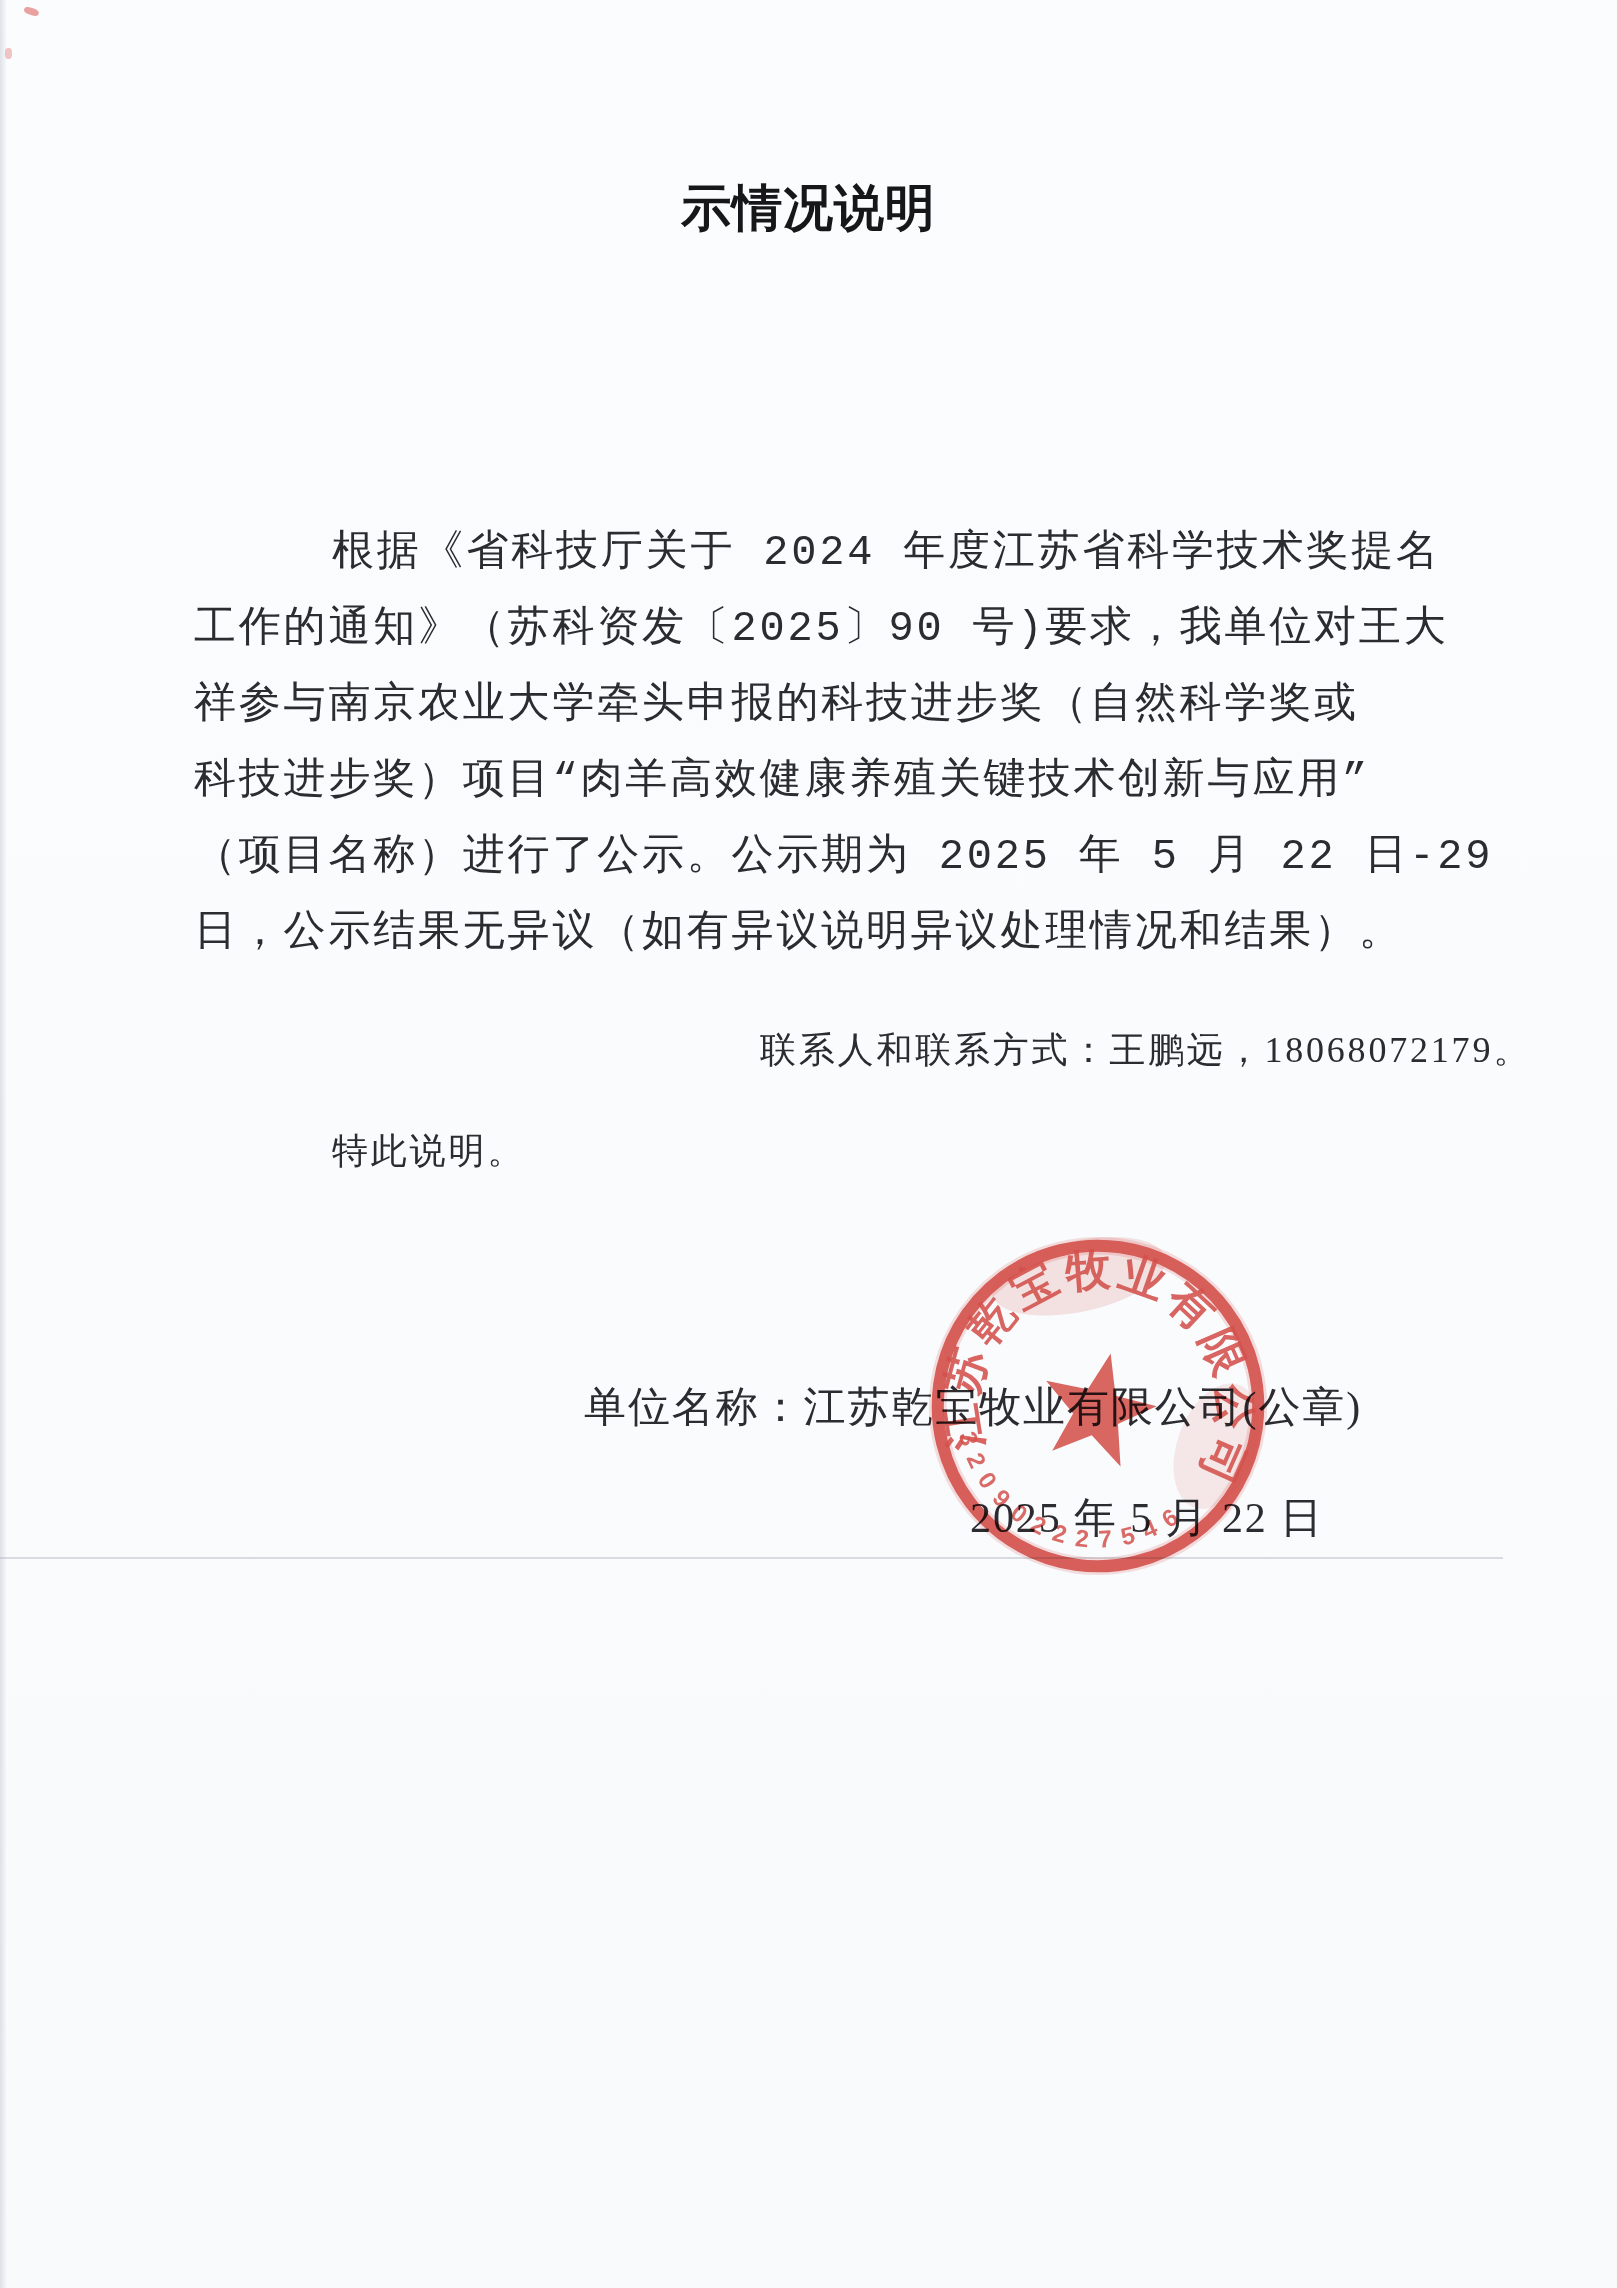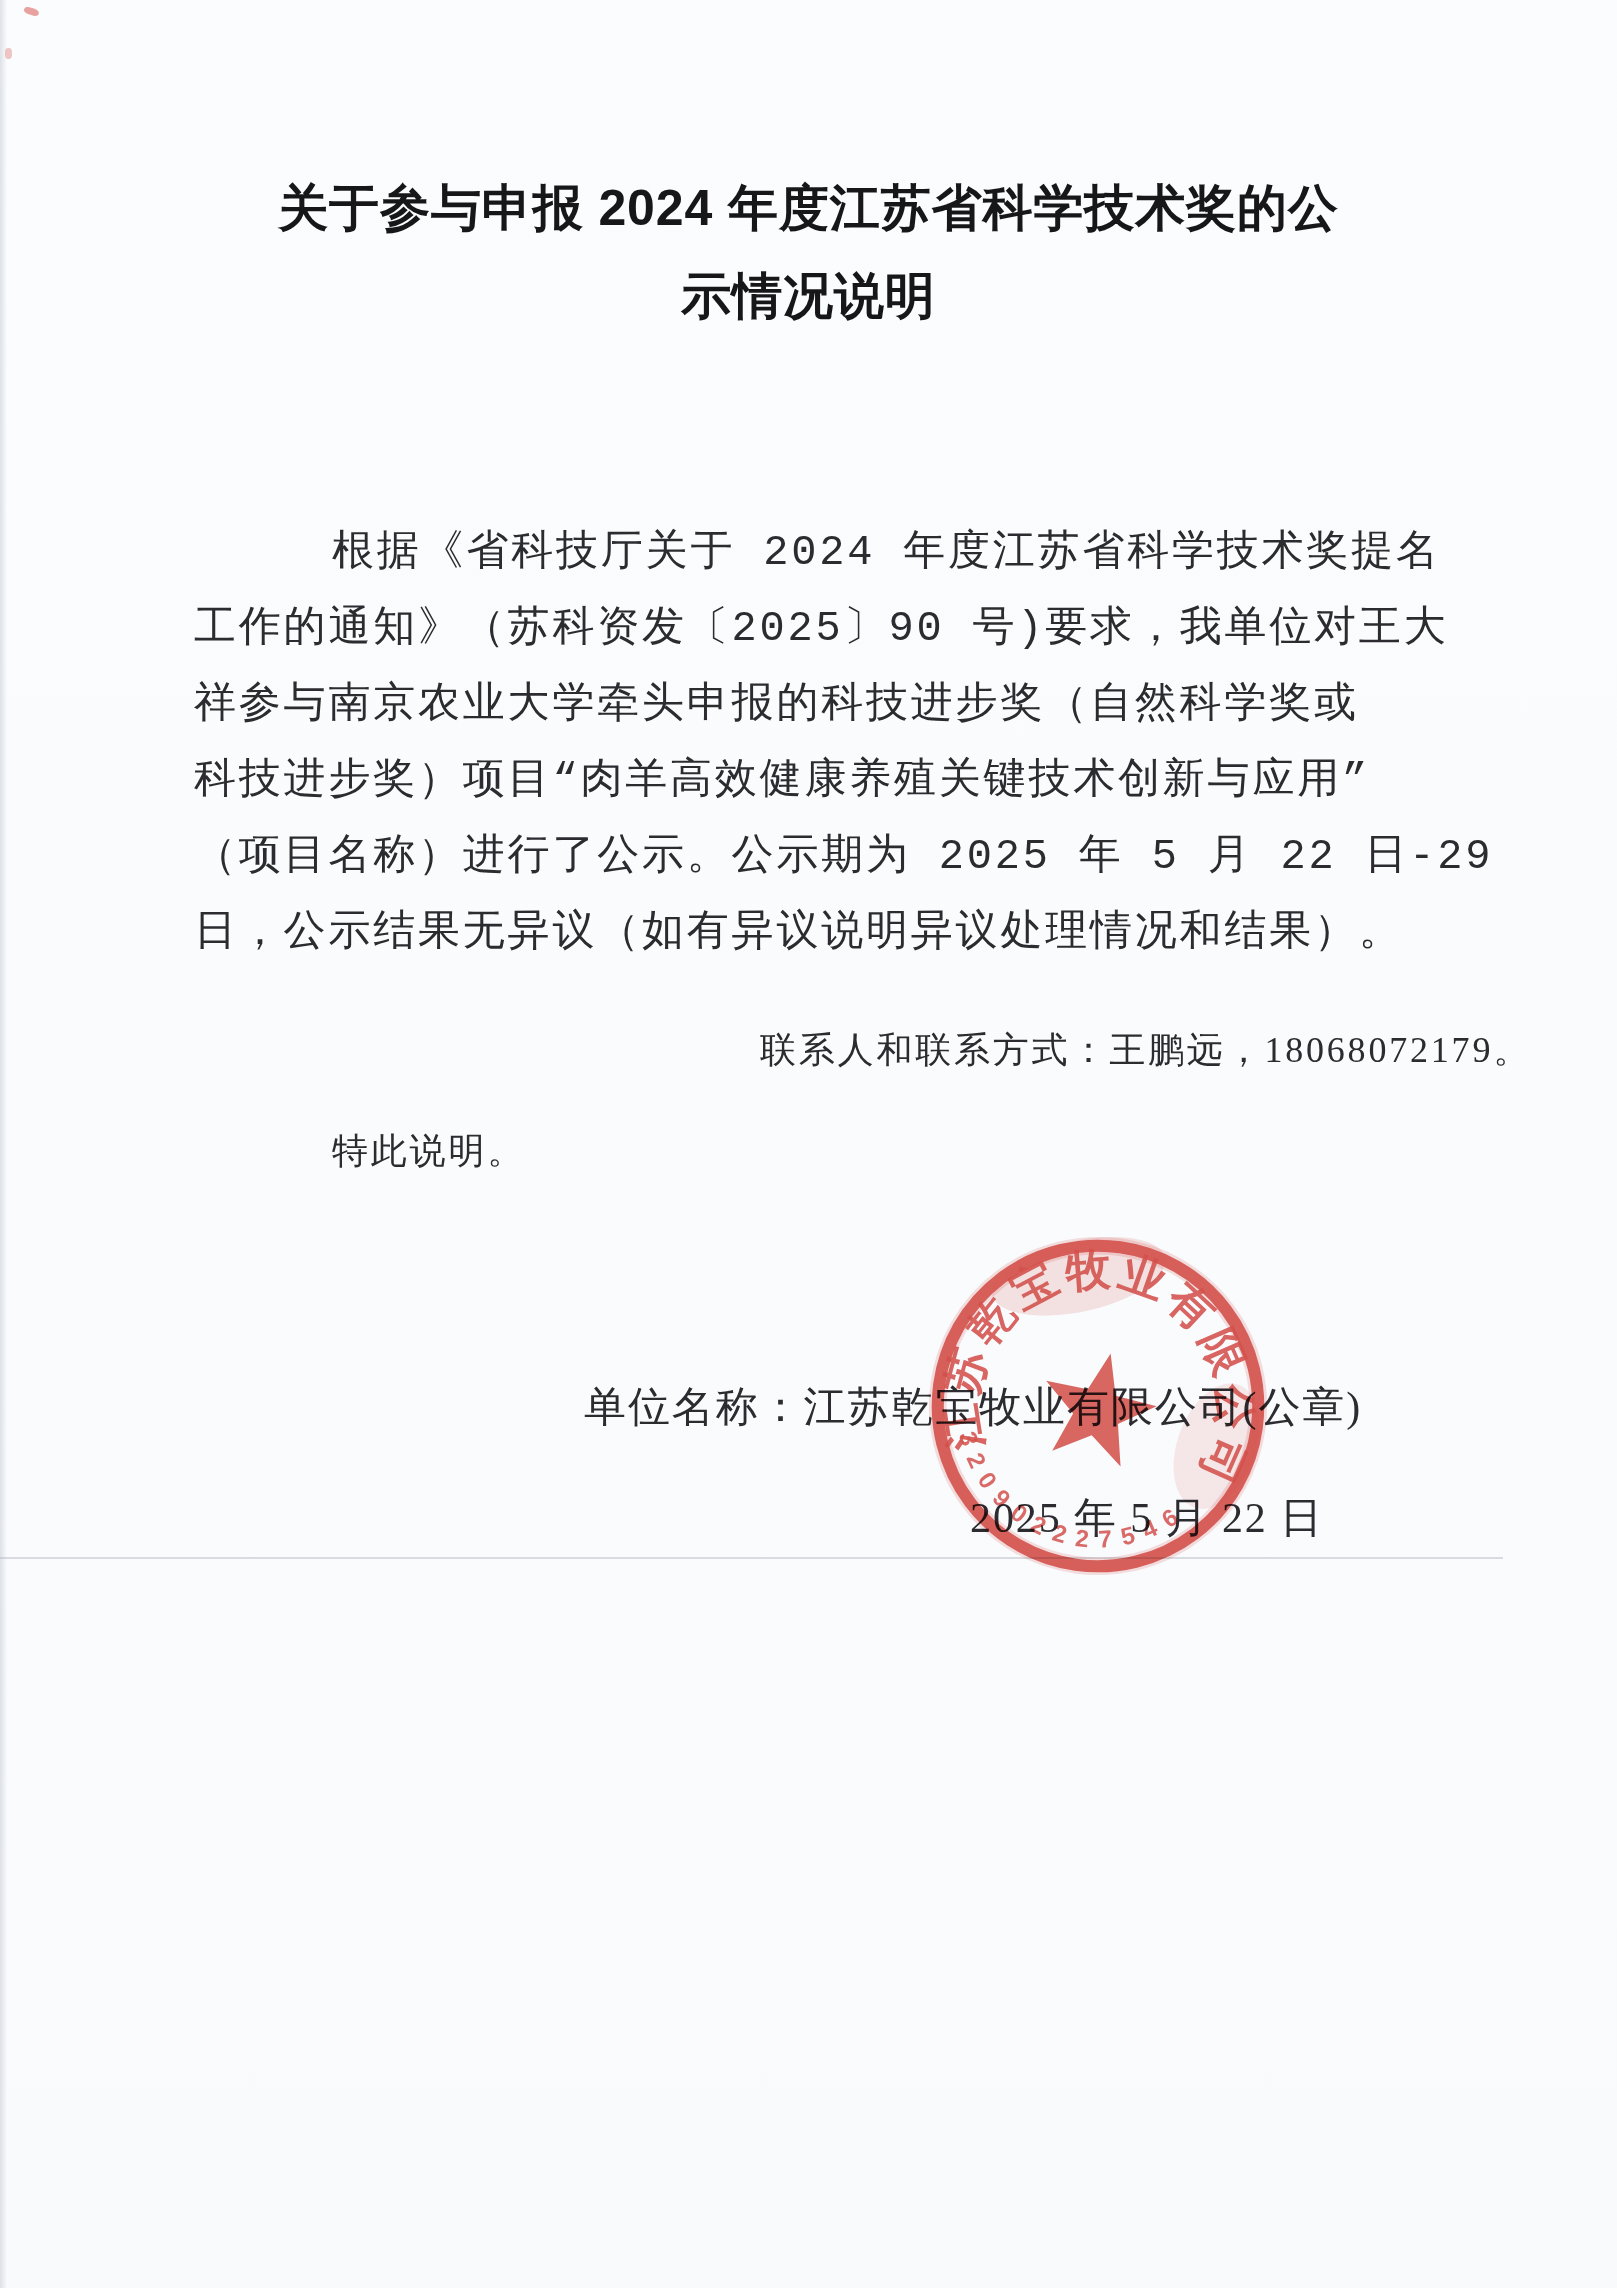--- a/index.html
+++ b/index.html
@@ -69,21 +69,20 @@
 </head>
 <body>
 
 <div class="page">
 
   <div class="scan-edge"></div>
   <div class="speck speck-a"></div>
   <div class="speck speck-b"></div>
 
   <div class="title">
-    <div>关于参与申报 2024 年度江苏省科学技术奖的公</div>
     <div>示情况说明</div>
   </div>
 
   <div class="body-block">
     <div class="body-line indent">根据《省科技厅关于 2024 年度江苏省科学技术奖提名</div>
     <div class="body-line">工作的通知》（苏科资发〔2025〕90 号)要求，我单位对王大</div>
     <div class="body-line">祥参与南京农业大学牵头申报的科技进步奖（自然科学奖或</div>
     <div class="body-line">科技进步奖）项目“肉羊高效健康养殖关键技术创新与应用”</div>
     <div class="body-line">（项目名称）进行了公示。公示期为 2025 年 5 月 22 日-29</div>
     <div class="body-line">日，公示结果无异议（如有异议说明异议处理情况和结果）。</div>

